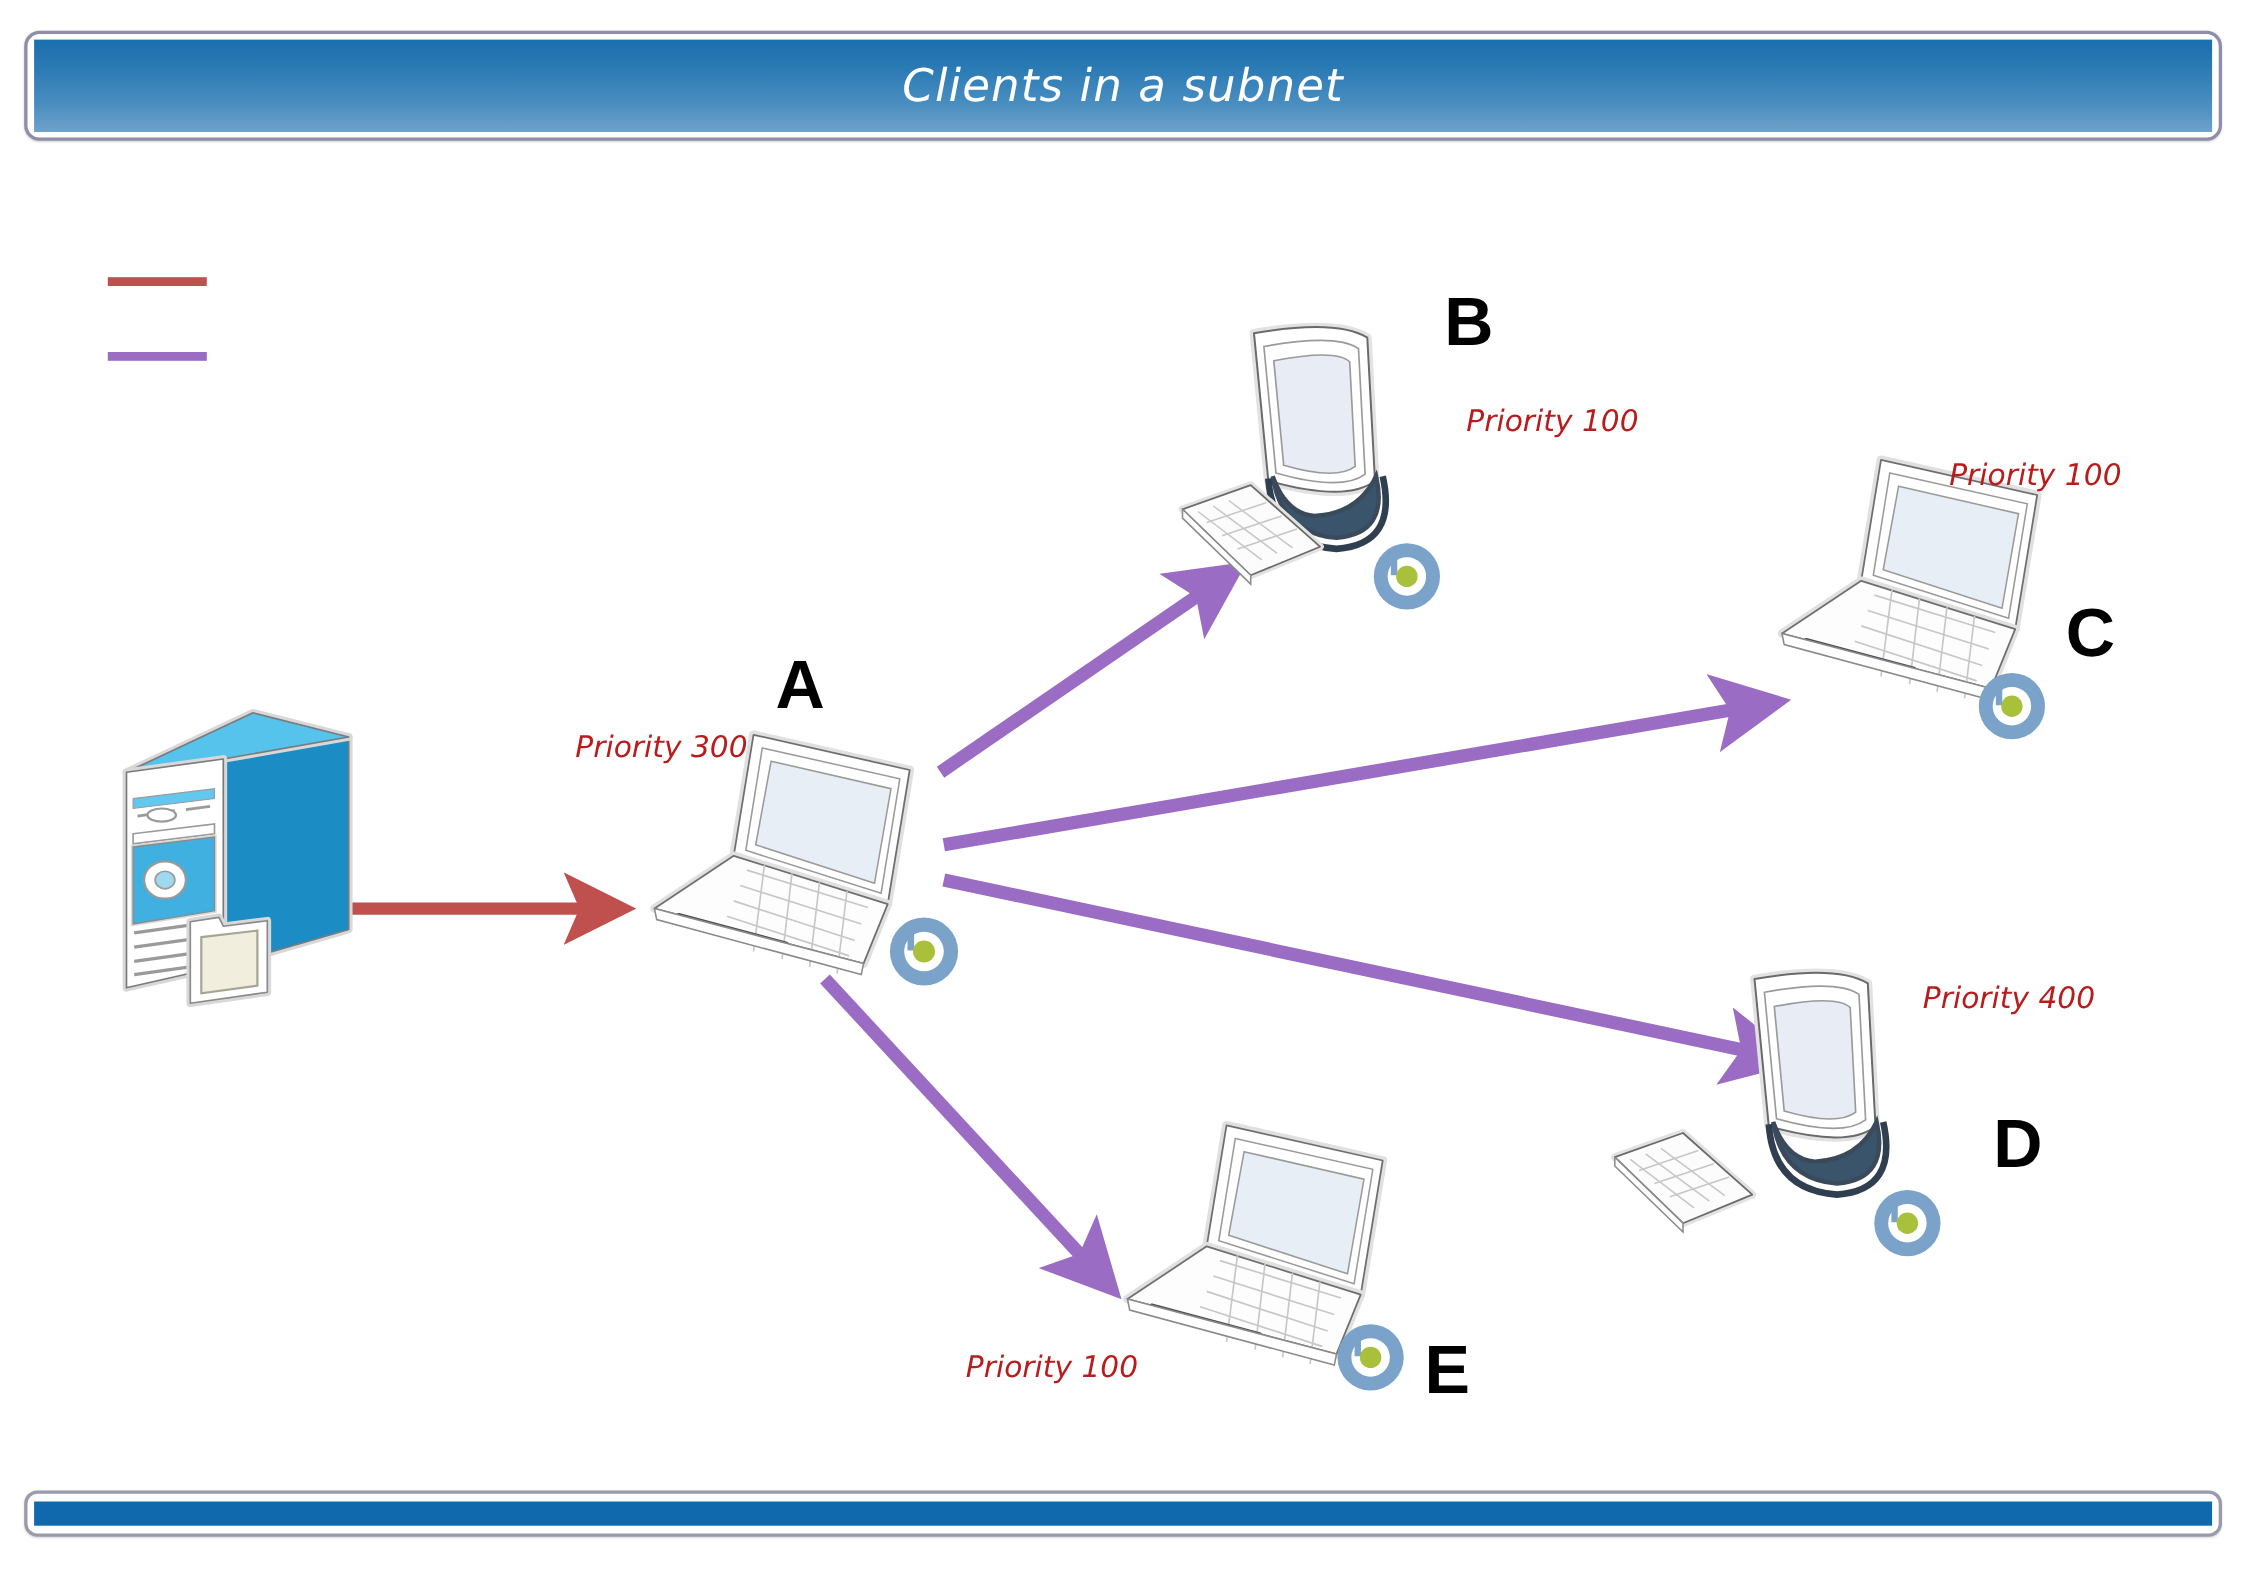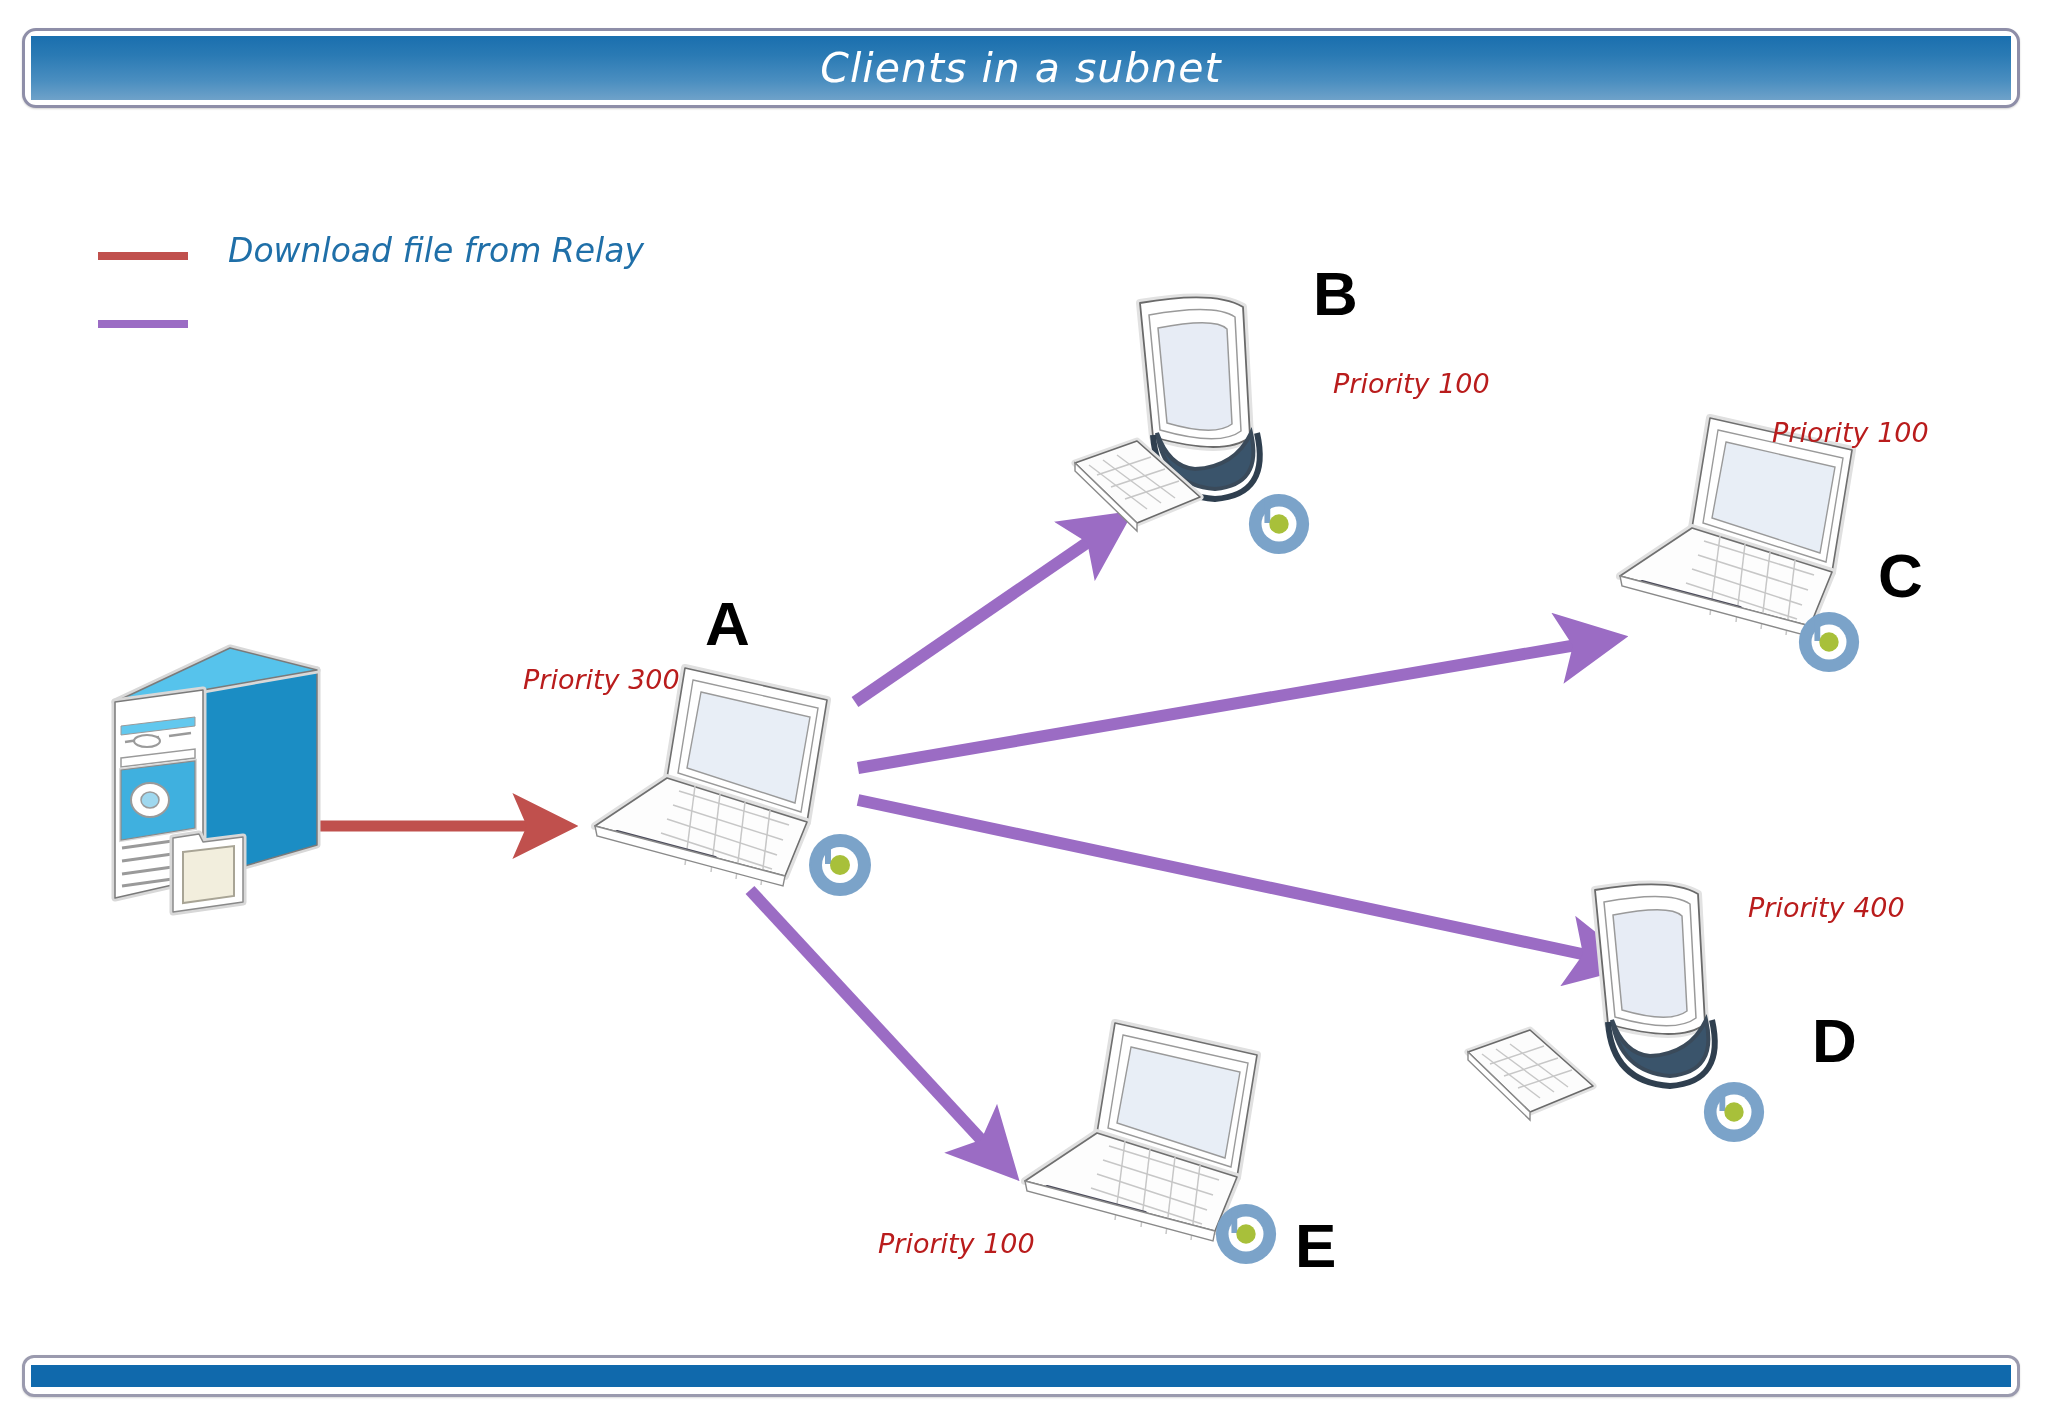--- a/index.html
+++ b/index.html
@@ -14,21 +14,21 @@
     overflow: hidden;
     font-family: "DejaVu Sans", sans-serif;
   }
 
   
   .title-capsule {
     position: absolute;
     left: 22px;
     top: 28px;
     width: 1998px;
-    height: 80px;
+    height: 100px;
     border: 3px solid #8e8ea8;
     border-radius: 14px;
     background: #ffffff;
     box-sizing: border-box;
     padding: 5px 6px;
     box-shadow: 0 1px 2px rgba(0,0,0,0.18);
   }
   .title-inner {
     width: 100%;
     height: 100%;
@@ -160,21 +160,20 @@
   <line x1="858" y1="768" x2="1600" y2="641" stroke="#9b6cc4" stroke-width="12" marker-end="url(#arrowPurple)"></line>
 
   <line x1="858" y1="800" x2="1610" y2="960" stroke="#9b6cc4" stroke-width="12" marker-end="url(#arrowPurple)"></line>
 
   <line x1="750" y1="890" x2="1000" y2="1160" stroke="#9b6cc4" stroke-width="12" marker-end="url(#arrowPurple)"></line>
 </svg>
 
 <div class="legend">
   <div class="legend-row legend-row-1">
     <div class="legend-swatch red"></div>
-    <div class="legend-label">Download file from Relay</div>
   </div>
   <div class="legend-row legend-row-2">
     <div class="legend-swatch purple"></div>
   </div>
 </div>
 
 <div class="device" style="left:95px; top:630px;">
   <svg width="240" height="290" viewBox="0 0 240 290">
 
     <path d="M108 60 L222 40 L222 215 L108 248 Z" fill="#1b8dc4" stroke="#d8d8d8" stroke-width="7" stroke-linejoin="round"></path>

